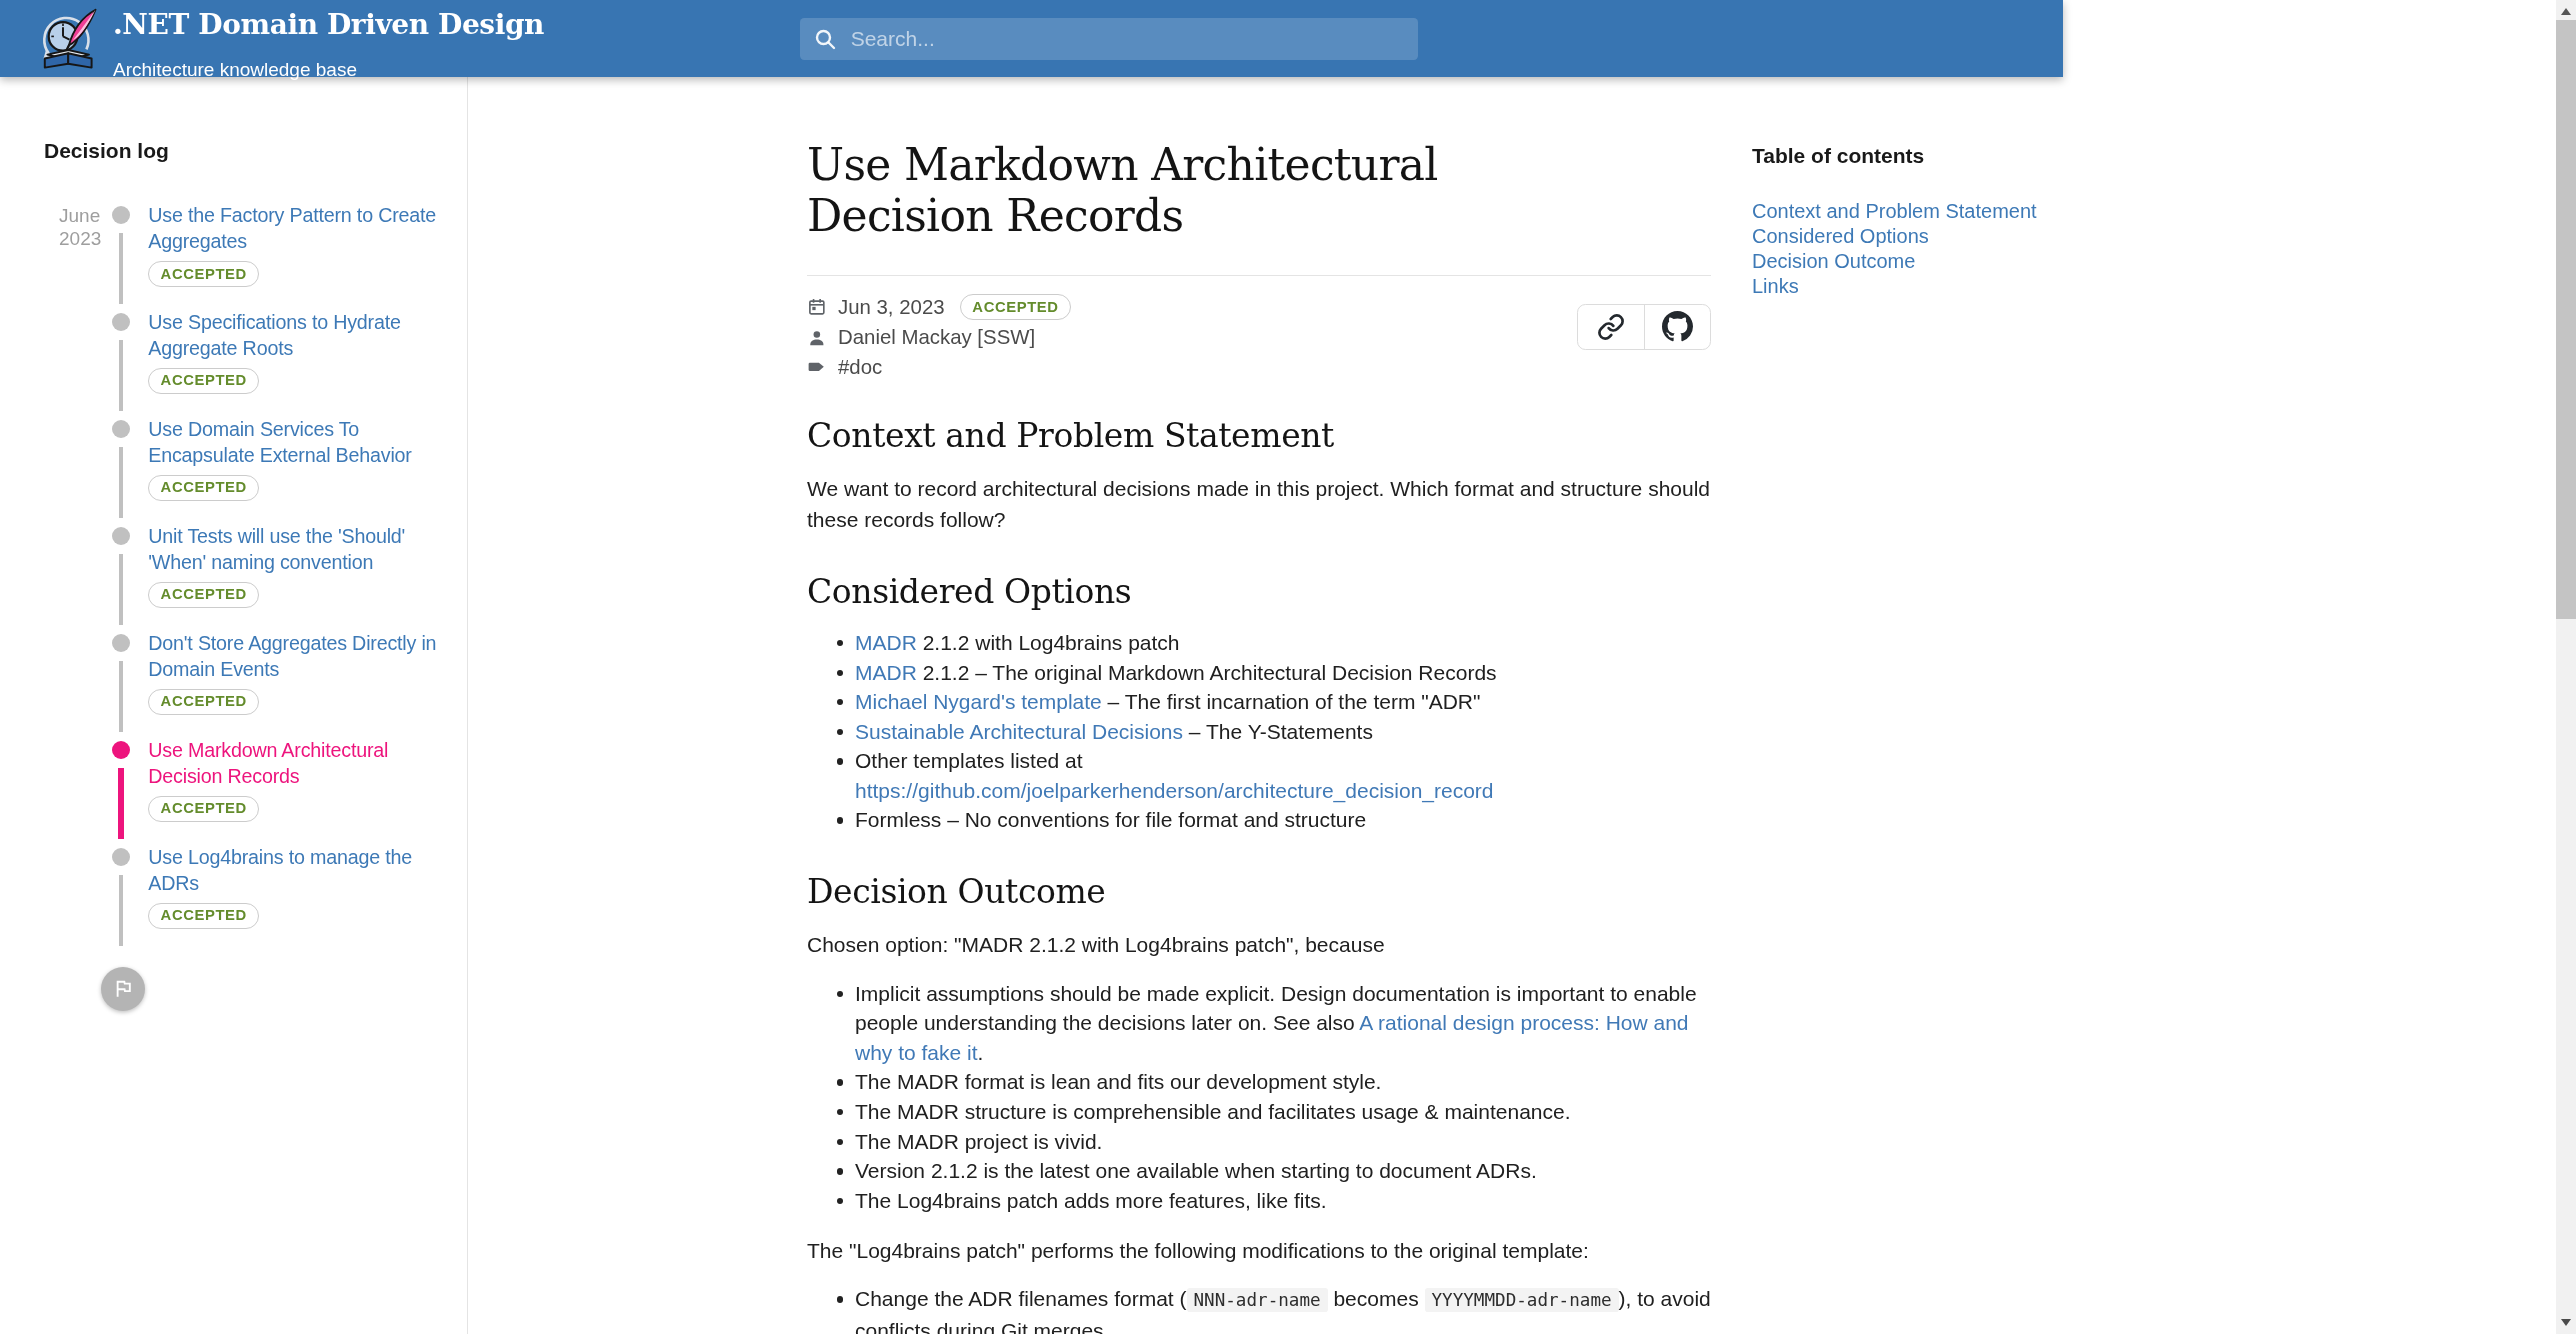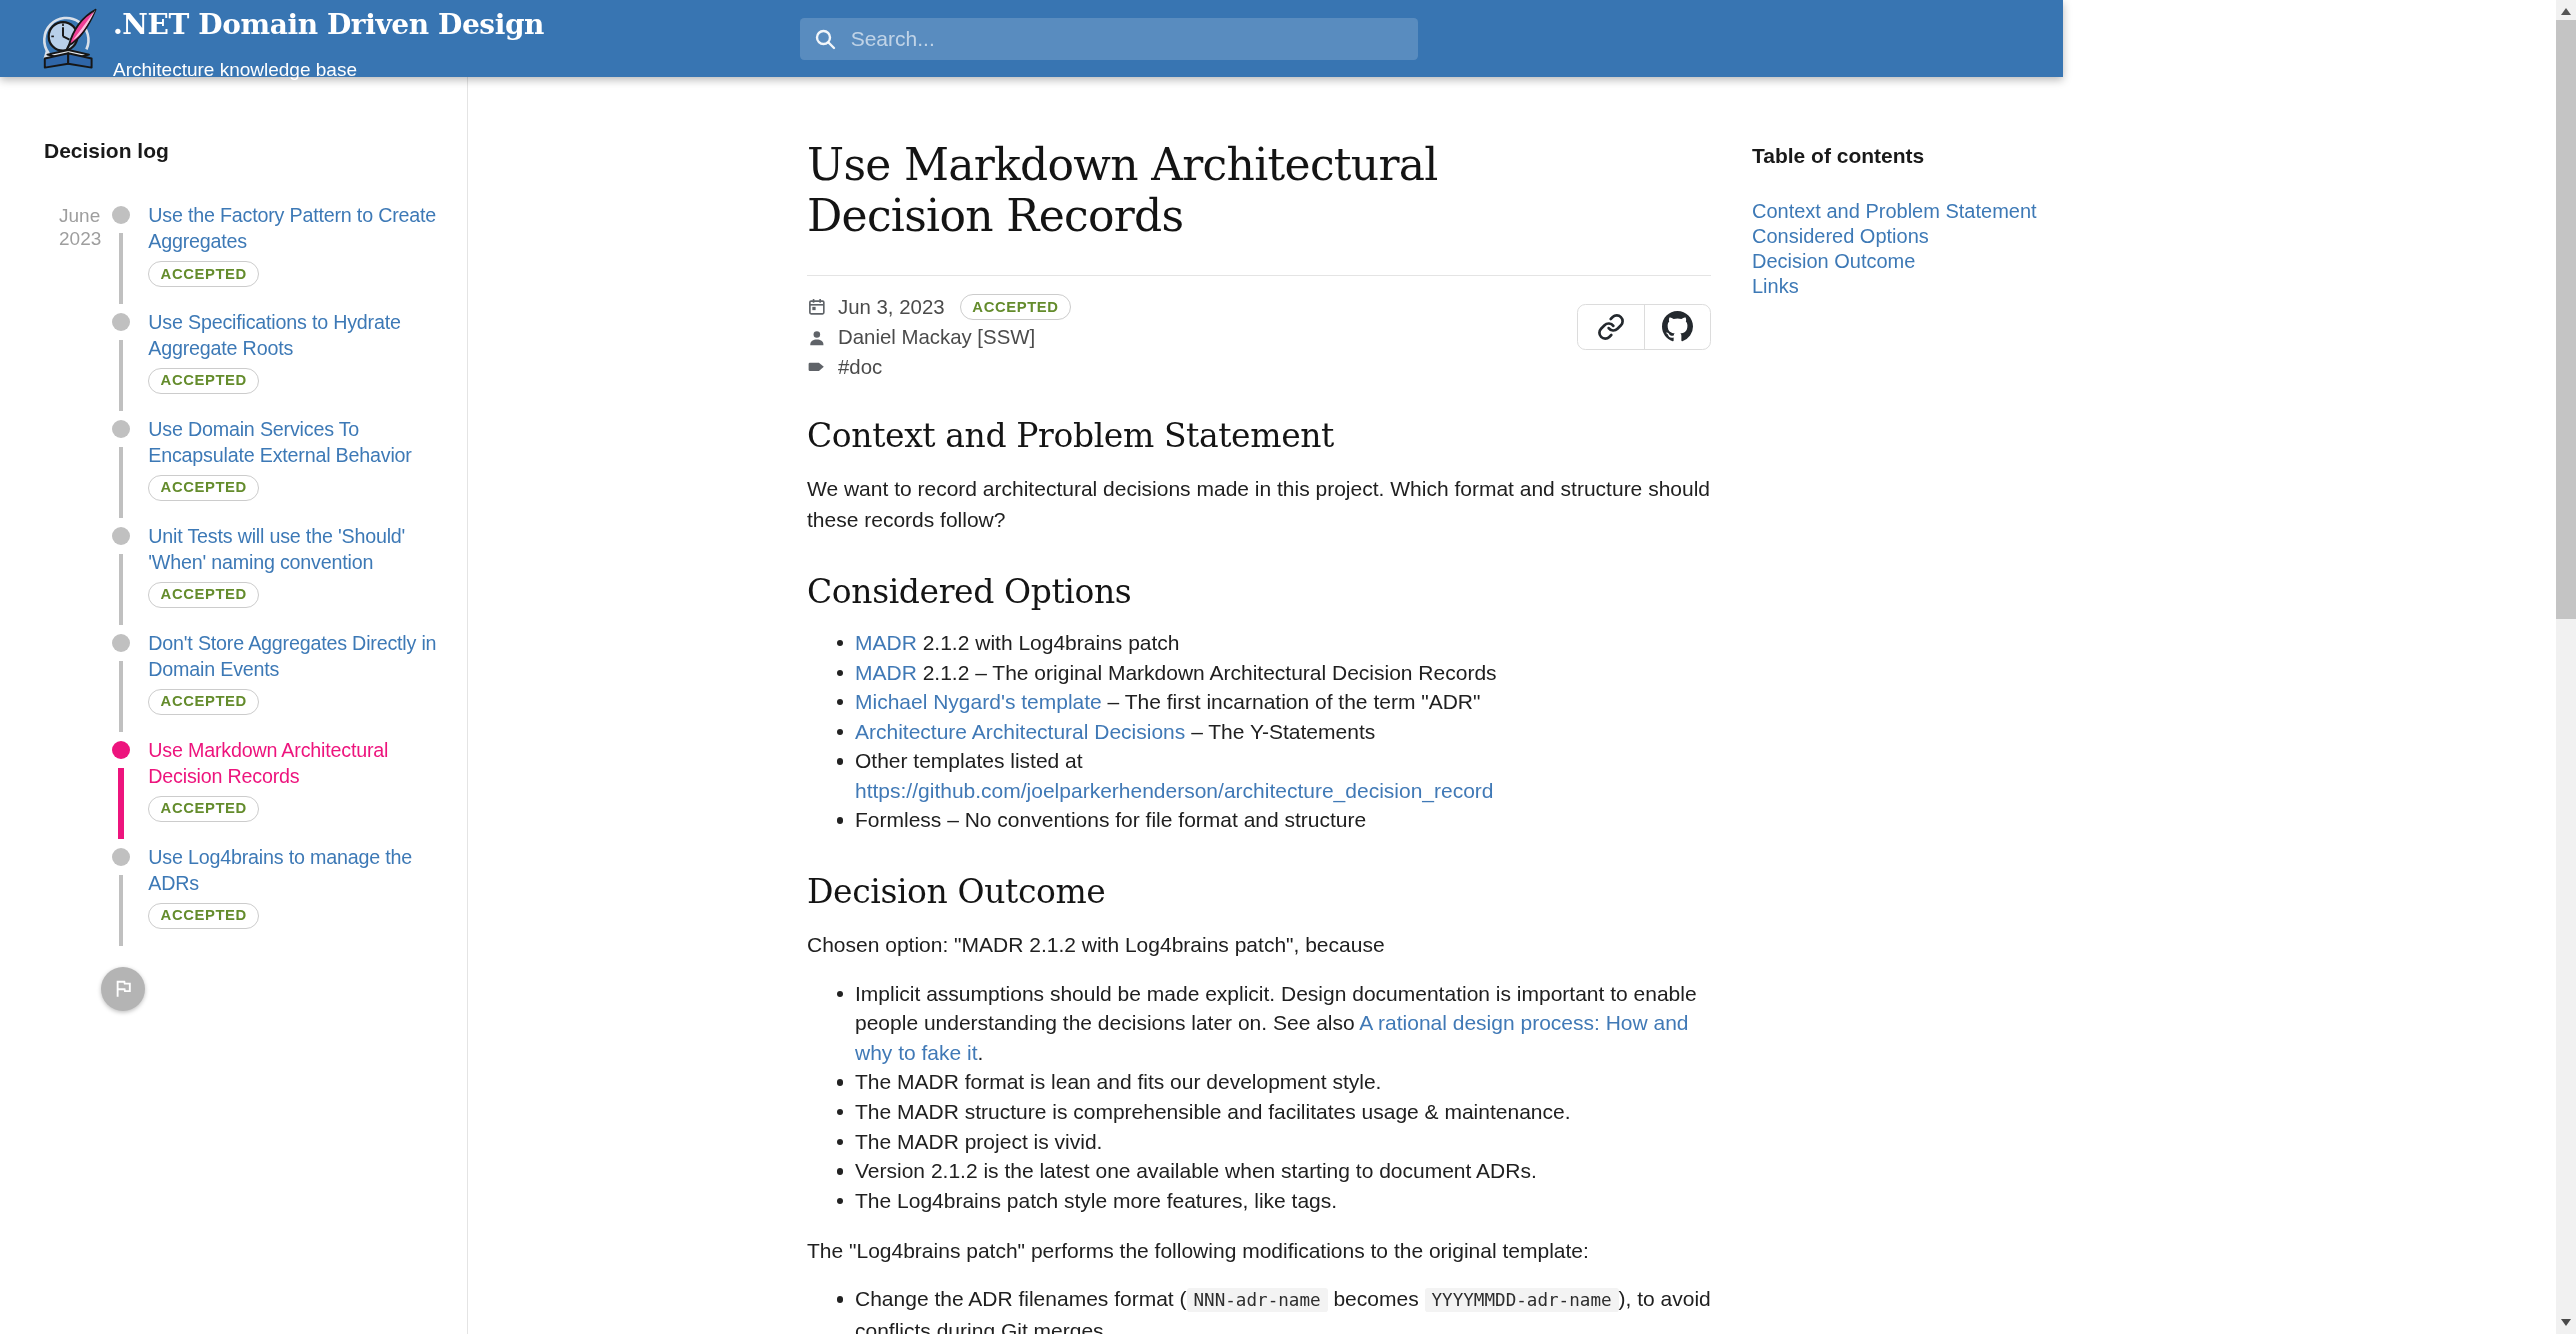--- a/index.html
+++ b/index.html
@@ -230,33 +230,33 @@
       </div>
     </div>
     <div id="sections">
         <h2>Context and Problem Statement</h2>
         <p>We want to record architectural decisions made in this project. Which format and structure should these records follow?</p>
         <h2>Considered Options</h2>
         <ul>
           <li><a class="content-link">MADR</a> 2.1.2 with Log4brains patch</li>
           <li><a class="content-link">MADR</a> 2.1.2 – The original Markdown Architectural Decision Records</li>
           <li><a class="content-link">Michael Nygard's template</a> – The first incarnation of the term "ADR"</li>
-          <li><a class="content-link">Architecture Architectural Decisions</a> – The Y-Statements</li>
+          <li><a class="content-link">Sustainable Architectural Decisions</a> – The Y-Statements</li>
           <li>Other templates listed at <a class="content-link url">https://github.com/joelparkerhenderson/architecture_decision_record</a></li>
           <li>Formless – No conventions for file format and structure</li>
         </ul>
         <h2>Decision Outcome</h2>
         <p>Chosen option: "MADR 2.1.2 with Log4brains patch", because</p>
         <ul>
           <li>Implicit assumptions should be made explicit. Design documentation is important to enable people understanding the decisions later on. See also <a class="content-link">A rational design process: How and why to fake it</a>.</li>
           <li>The MADR format is lean and fits our development style.</li>
           <li>The MADR structure is comprehensible and facilitates usage &amp; maintenance.</li>
           <li>The MADR project is vivid.</li>
           <li>Version 2.1.2 is the latest one available when starting to document ADRs.</li>
-          <li>The Log4brains patch style more features, like tags.</li>
+          <li>The Log4brains patch adds more features, like fits.</li>
         </ul>
         <p>The "Log4brains patch" performs the following modifications to the original template:</p>
         <ul>
           <li>Change the ADR filenames format (<code>NNN-adr-name</code> becomes <code>YYYYMMDD-adr-name</code>), to avoid conflicts during Git merges.</li>
         </ul>
       </div>
   </div>
 
   <div class="toc">
     <div class="toc-title">Table of contents</div>

